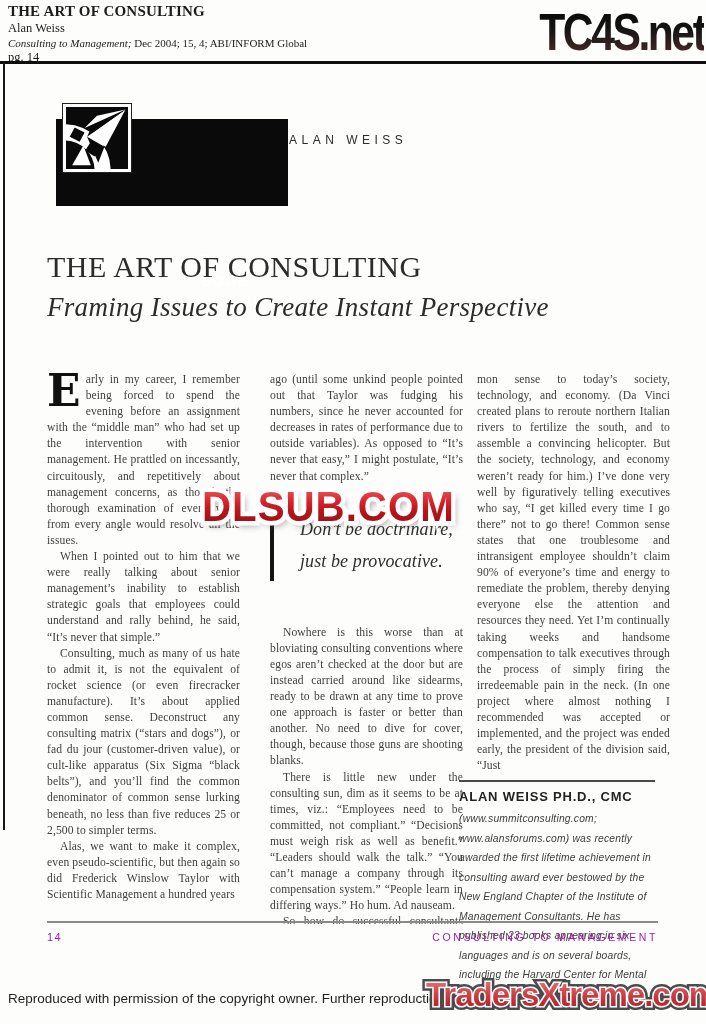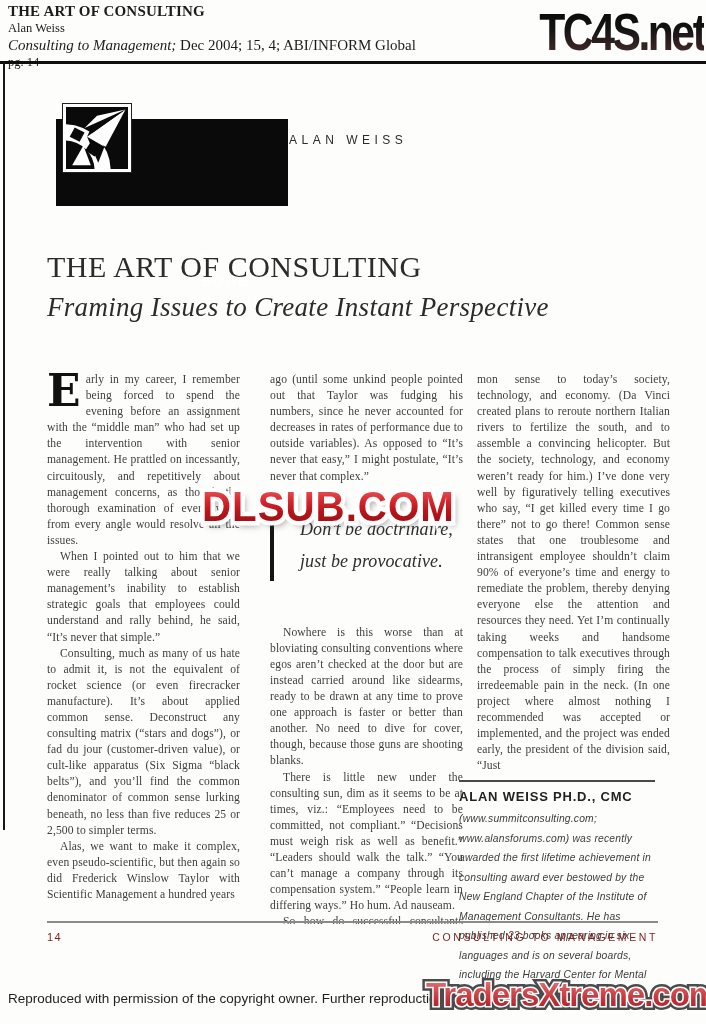--- a/index.html
+++ b/index.html
@@ -6,21 +6,21 @@
   html,body { background:#e8e8e8; }
   #page {
     position:relative; width:706px; height:1024px; margin:0 auto;
     background:#fdfdfb; overflow:hidden;
     font-family:"Liberation Serif", serif; color:#3d3d3d;
   }
   
   .citation { position:absolute; left:8px; top:3px; color:#1c1c1c; }
   .citation .c-title { font-size:15px; font-weight:bold; letter-spacing:0.2px; }
   .citation .c-author { font-size:12.5px; margin-top:1px; }
-  .citation .c-journal { font-size:15px; margin-top:1px; }
+  .citation .c-journal { font-size:11px; margin-top:1px; }
   .citation .c-journal .ital { font-style:italic; }
   .citation .c-page { font-size:12.5px; margin-top:1px; }
 
   
   .wm-tc4s {
     position:absolute; top:2px; right:2px;
     font-family:"Liberation Sans", sans-serif; font-weight:900;
     font-size:52px; letter-spacing:-3px; transform:scaleX(0.82);
     transform-origin:right top;
     background:linear-gradient(#050505 0%, #141414 45%, #3a2524 78%, #7a4a45 100%);
@@ -84,21 +84,21 @@
   .bio { position:absolute; left:459px; top:780px; width:196px;
     border-top:2px solid #4a4a4a; padding-top:7px;
     font-family:"Liberation Sans", sans-serif; }
   .bio-name { font-size:13px; font-weight:bold; letter-spacing:0.8px; color:#222; }
   .bio-text { margin-top:5px; font-size:10.3px; font-style:italic;
     line-height:19.5px; color:#3c3c3c; letter-spacing:0.2px; }
 
   
   .footer { position:absolute; left:47px; top:921px; width:611px;
     border-top:2px solid #8a8a8a; padding-top:8px;
-    font-family:"Liberation Sans", sans-serif; color:#7f1d1d;
+    font-family:"Liberation Sans", sans-serif; color:#a21caf;
     display:flex; justify-content:space-between; }
   .footer .f-page { font-size:11px; letter-spacing:1.5px; }
   .footer .f-journal { font-size:10.5px; letter-spacing:2.6px; }
 
   
   .copyright { position:absolute; left:8px; top:991px; width:700px;
     font-family:"Liberation Sans", sans-serif; font-size:13.5px; color:#1f1f1f;
     white-space:nowrap; }
 </style>
 </head>

